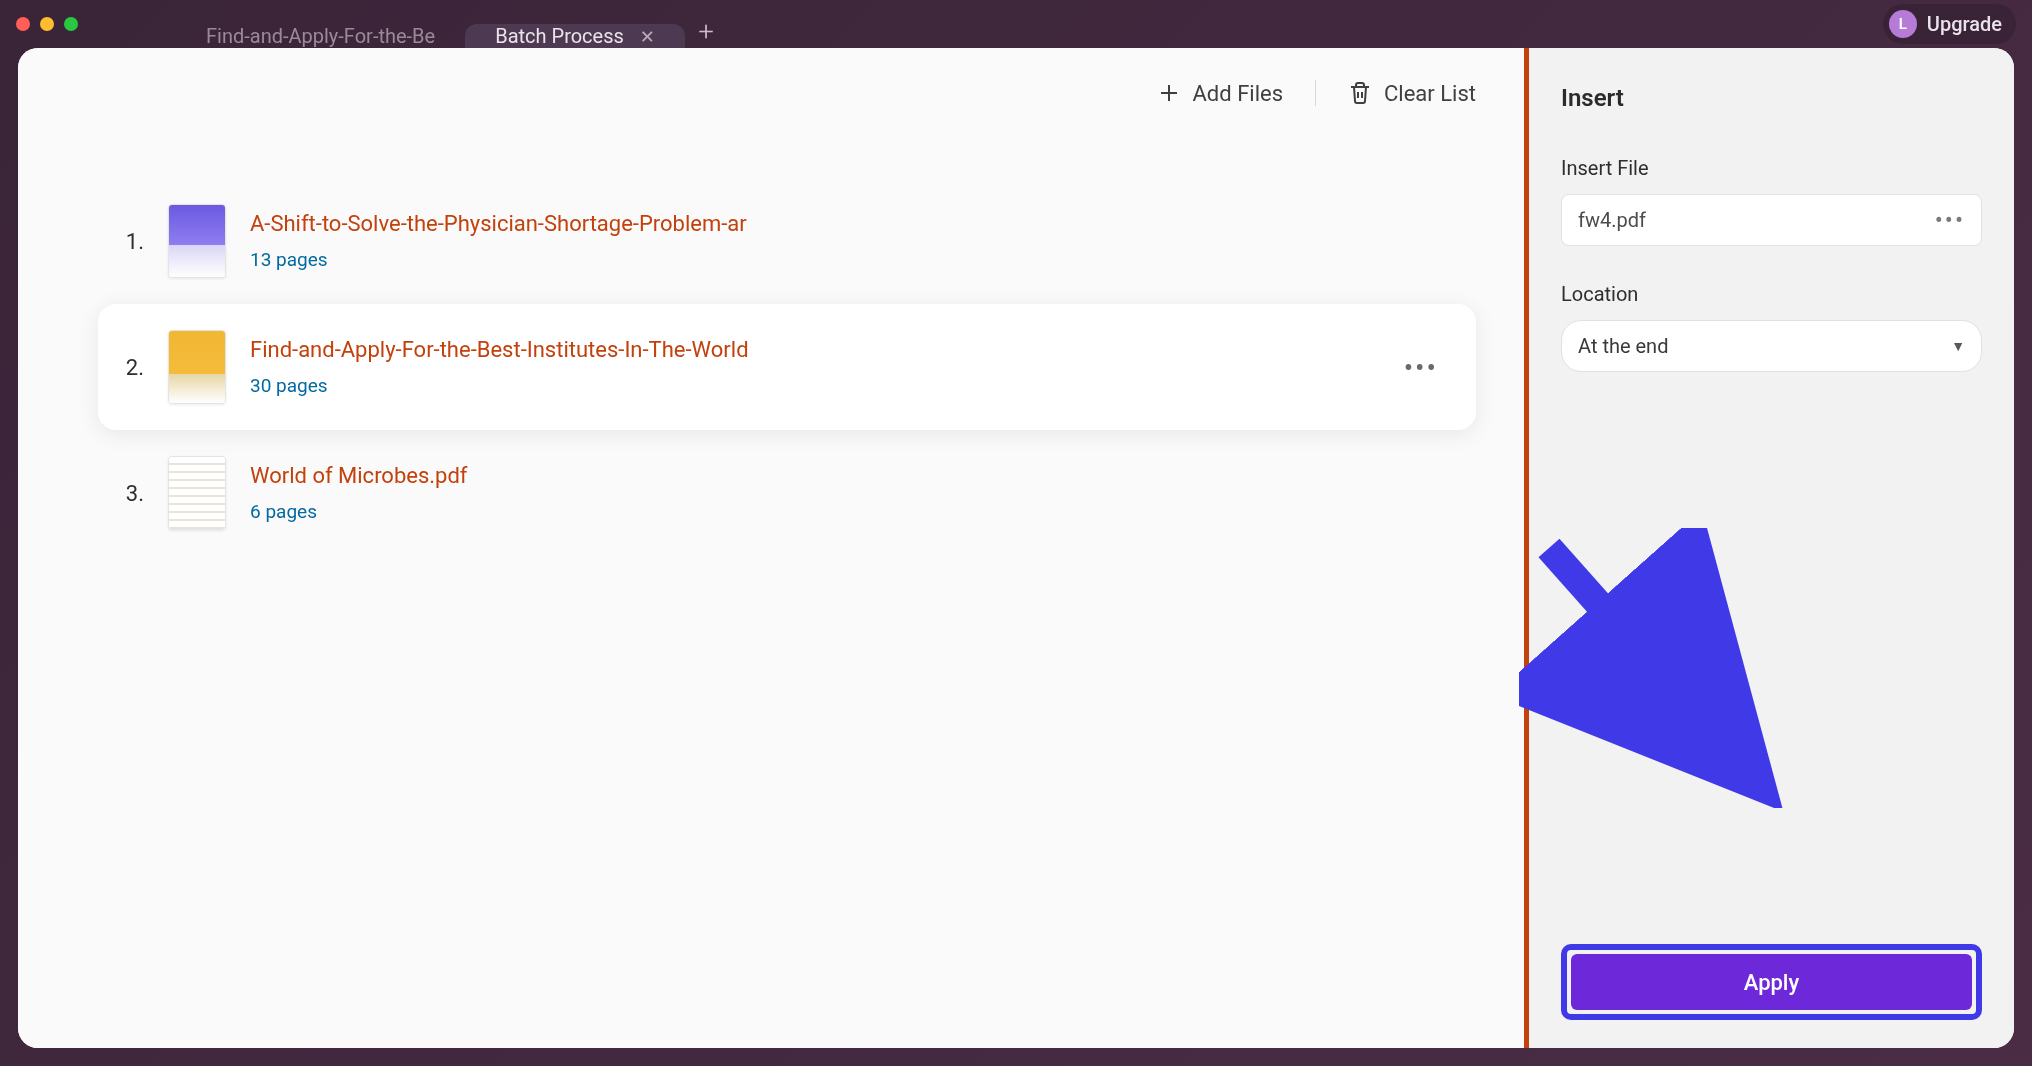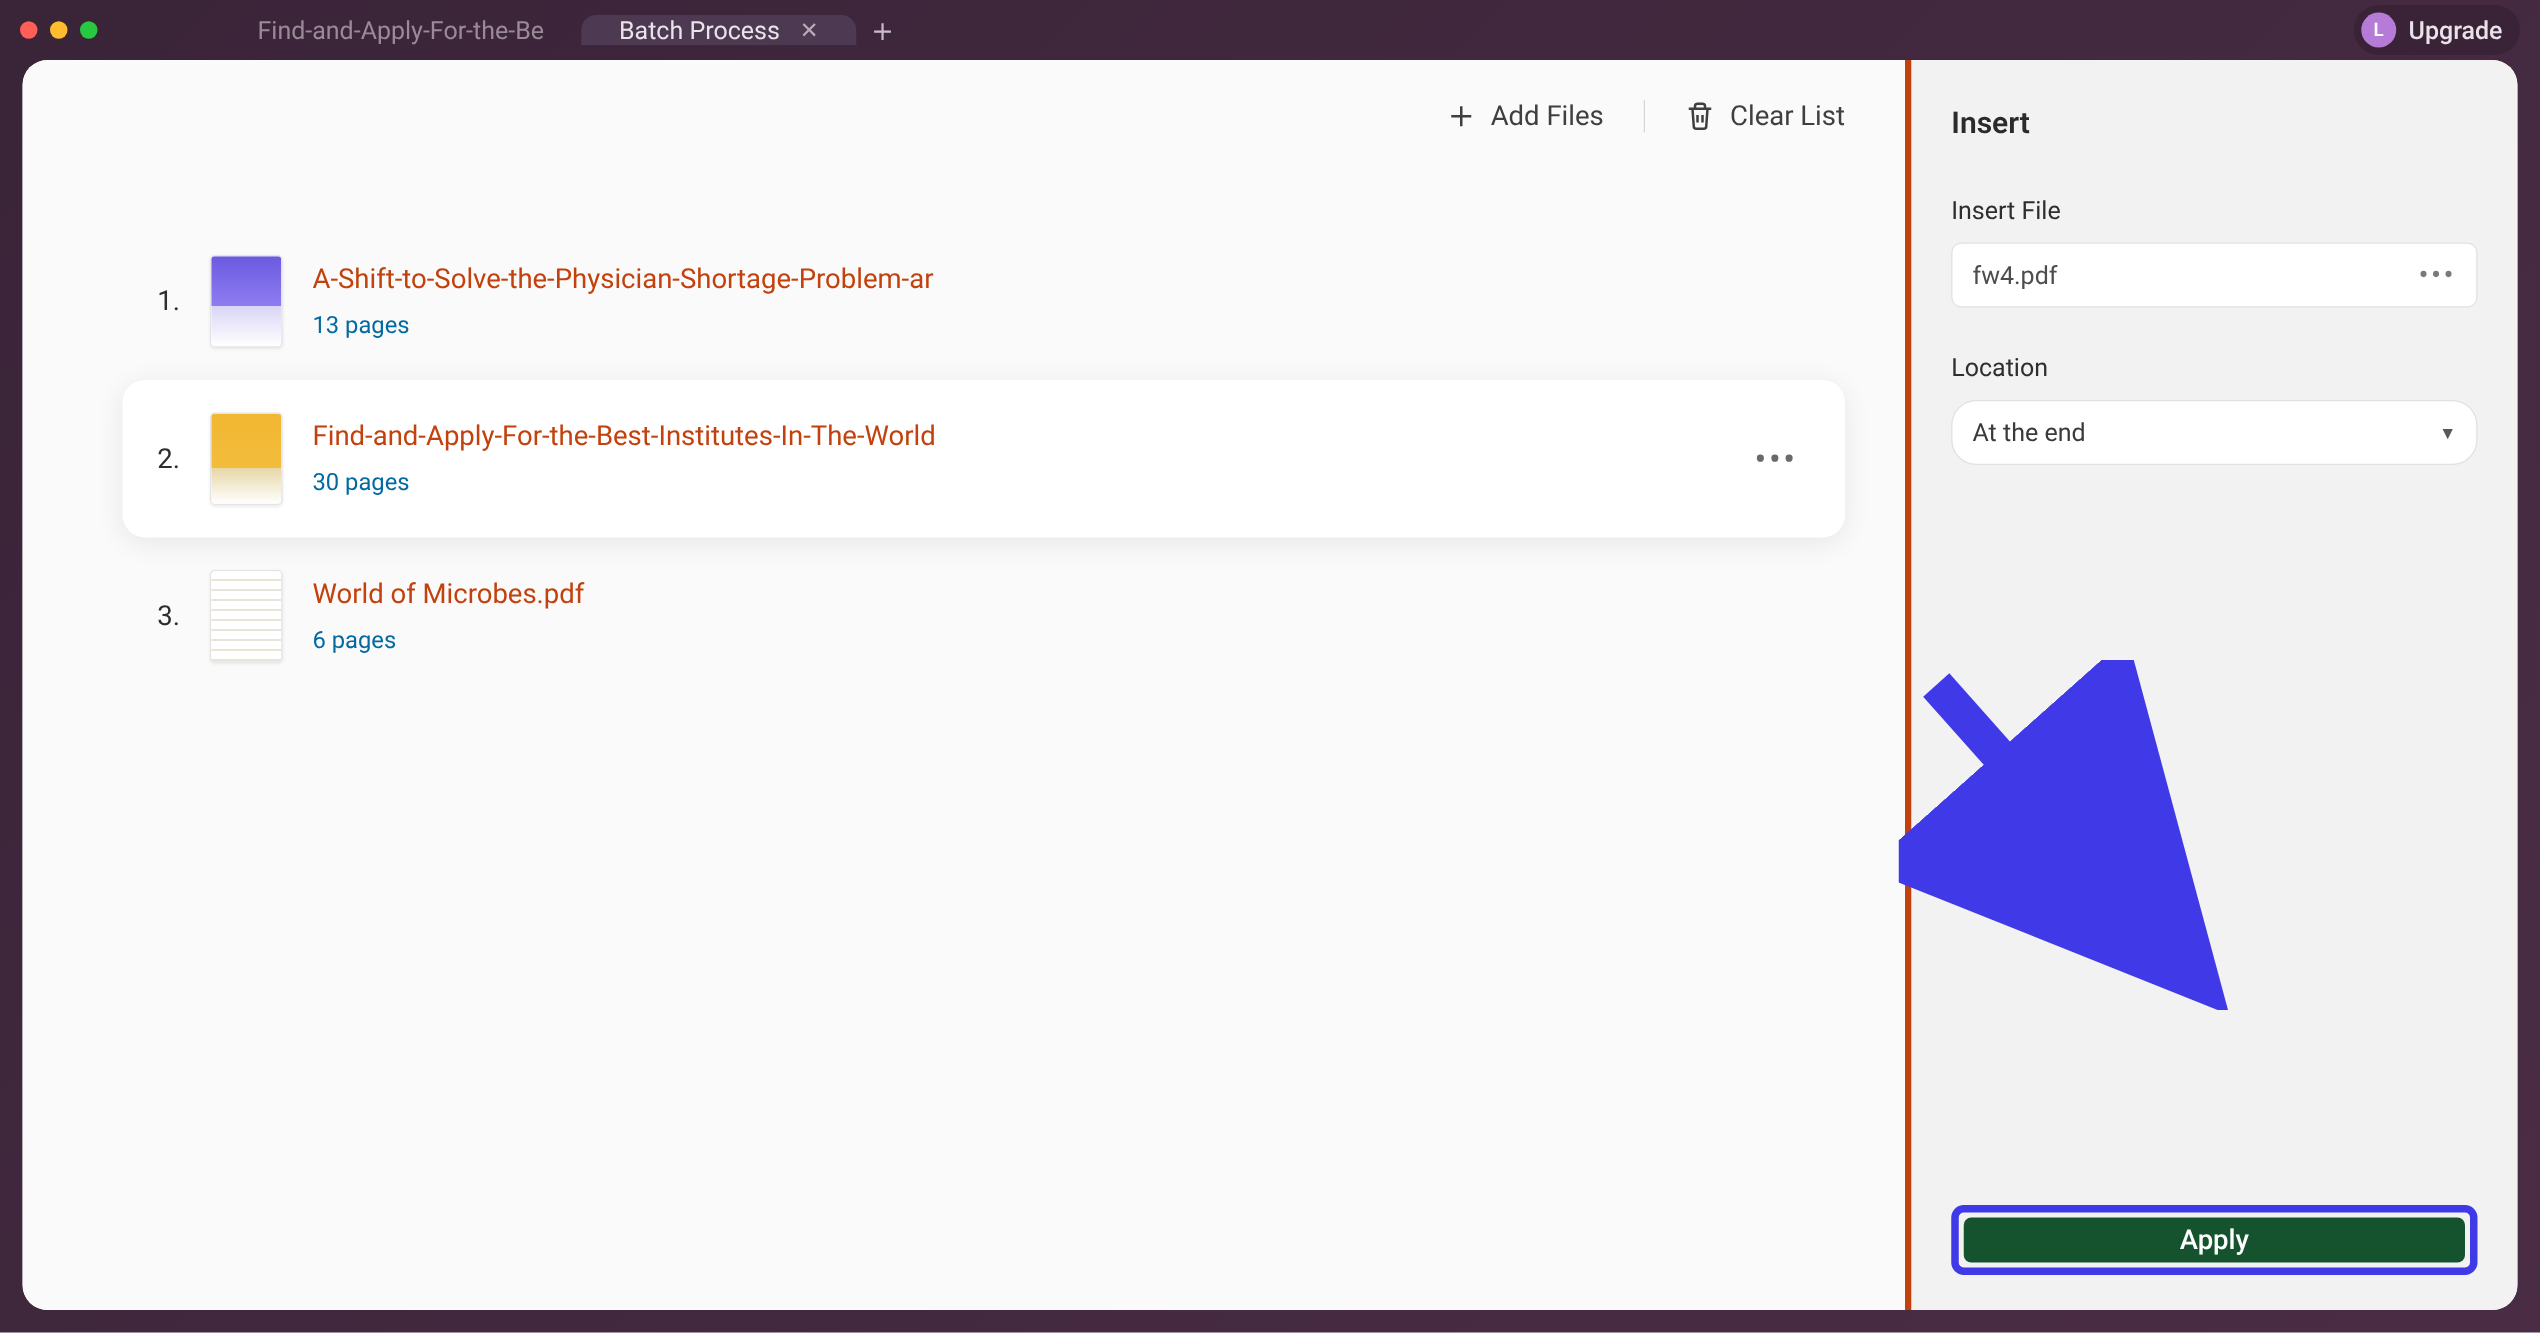--- a/index.html
+++ b/index.html
@@ -16,21 +16,21 @@
   align-items: center;
   padding: 0 16px;
   gap: 8px;
 }
 .traffic-lights { display: flex; gap: 10px; margin-right: 90px; }
 .tl { width: 14px; height: 14px; border-radius: 50%; }
 .tl-red { background: #ff5f57; }
 .tl-yellow { background: #febc2e; }
 .tl-green { background: #28c840; }
 
-.tabs { display: flex; flex: 1; align-items: center; height: 48px; }
+.tabs { display: flex; flex: 1; align-items: flex-end; height: 48px; }
 .tab {
   padding: 0 30px;
   display: flex; align-items: center; gap: 16px;
   color: #9a8a98; font-size: 20px;
   border-radius: 12px 12px 0 0;
   max-width: 310px;
   cursor: pointer;
 }
 .tab.active { background: rgba(80,60,85,0.9); color: #eae4ea; }
 .tab .tab-title { white-space: nowrap; overflow: hidden; text-overflow: ellipsis; }
@@ -132,22 +132,22 @@
 }
 .loc-select .val { font-size: 20px; color: #3a3a3a; }
 .loc-select .chev { color: #595959; font-size: 14px; }
 
 .apply-wrap {
   margin-top: auto;
   border: 6px solid #4039e8; border-radius: 10px;
   padding: 4px;
 }
 .apply-btn {
-  width: 100%; height: 36px;
-  background: #14532d; color: #fff;
+  width: 100%; height: 56px;
+  background: #6d28d9; color: #fff;
   display: flex; align-items: center; justify-content: center;
   font-size: 22px; font-weight: 500; border-radius: 6px;
   cursor: pointer;
 }
 
 
 .arrow {
   position: absolute;
   pointer-events: none;
 }

